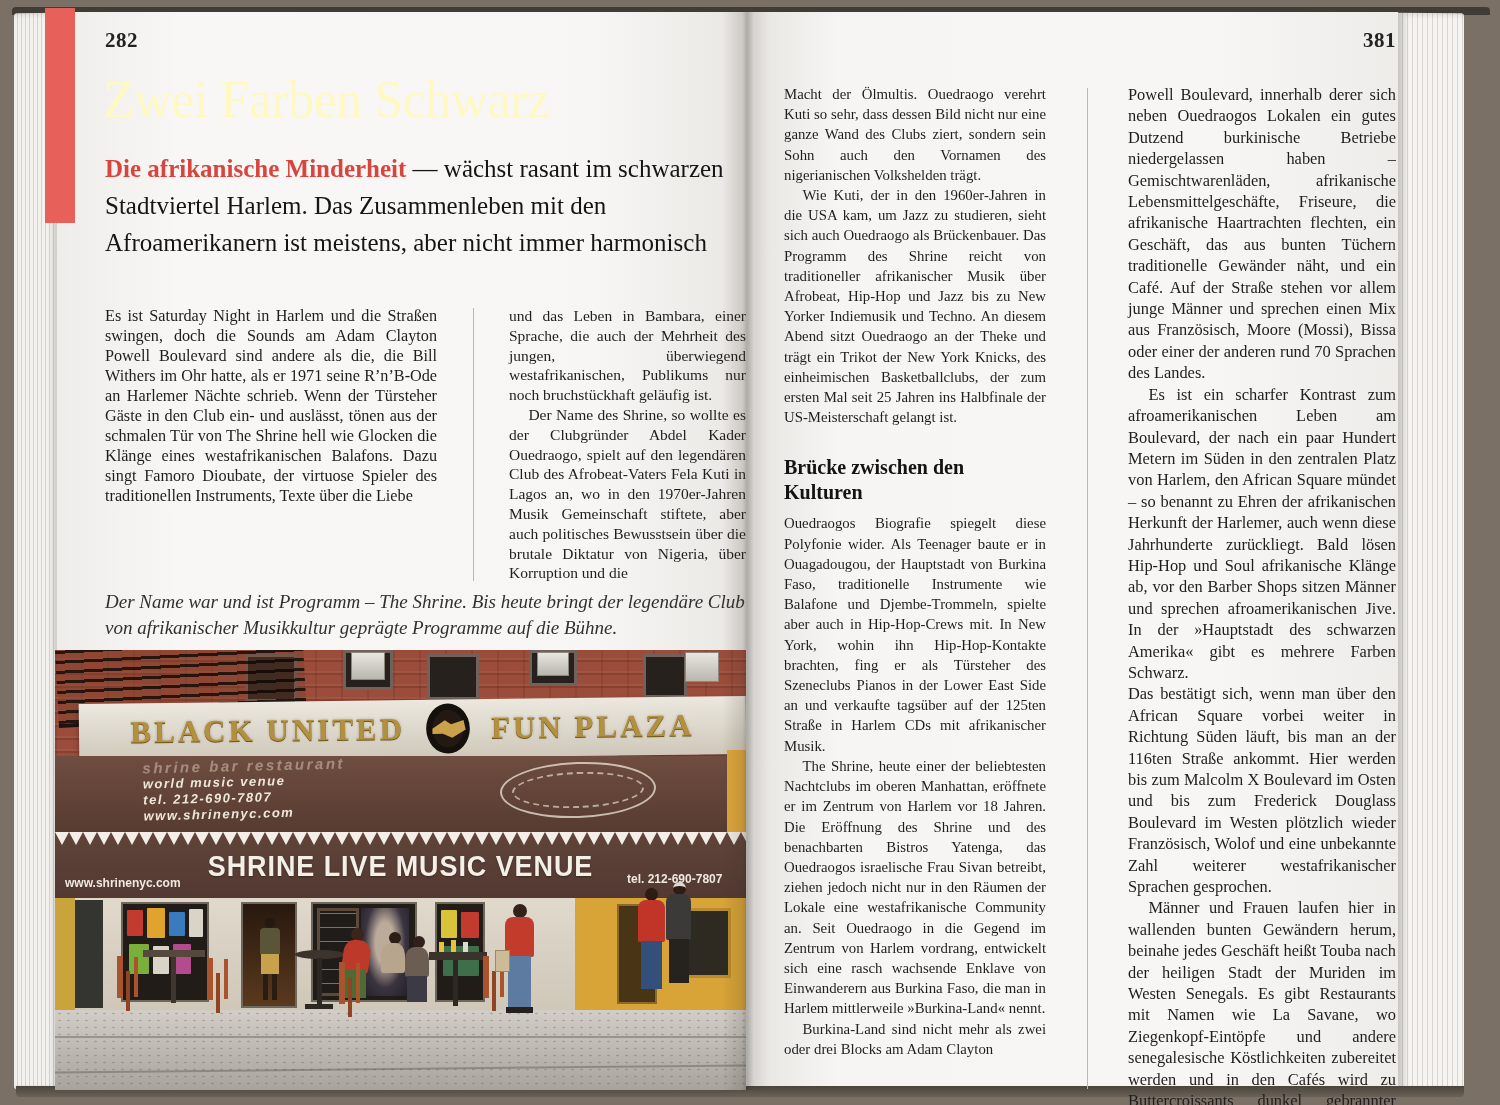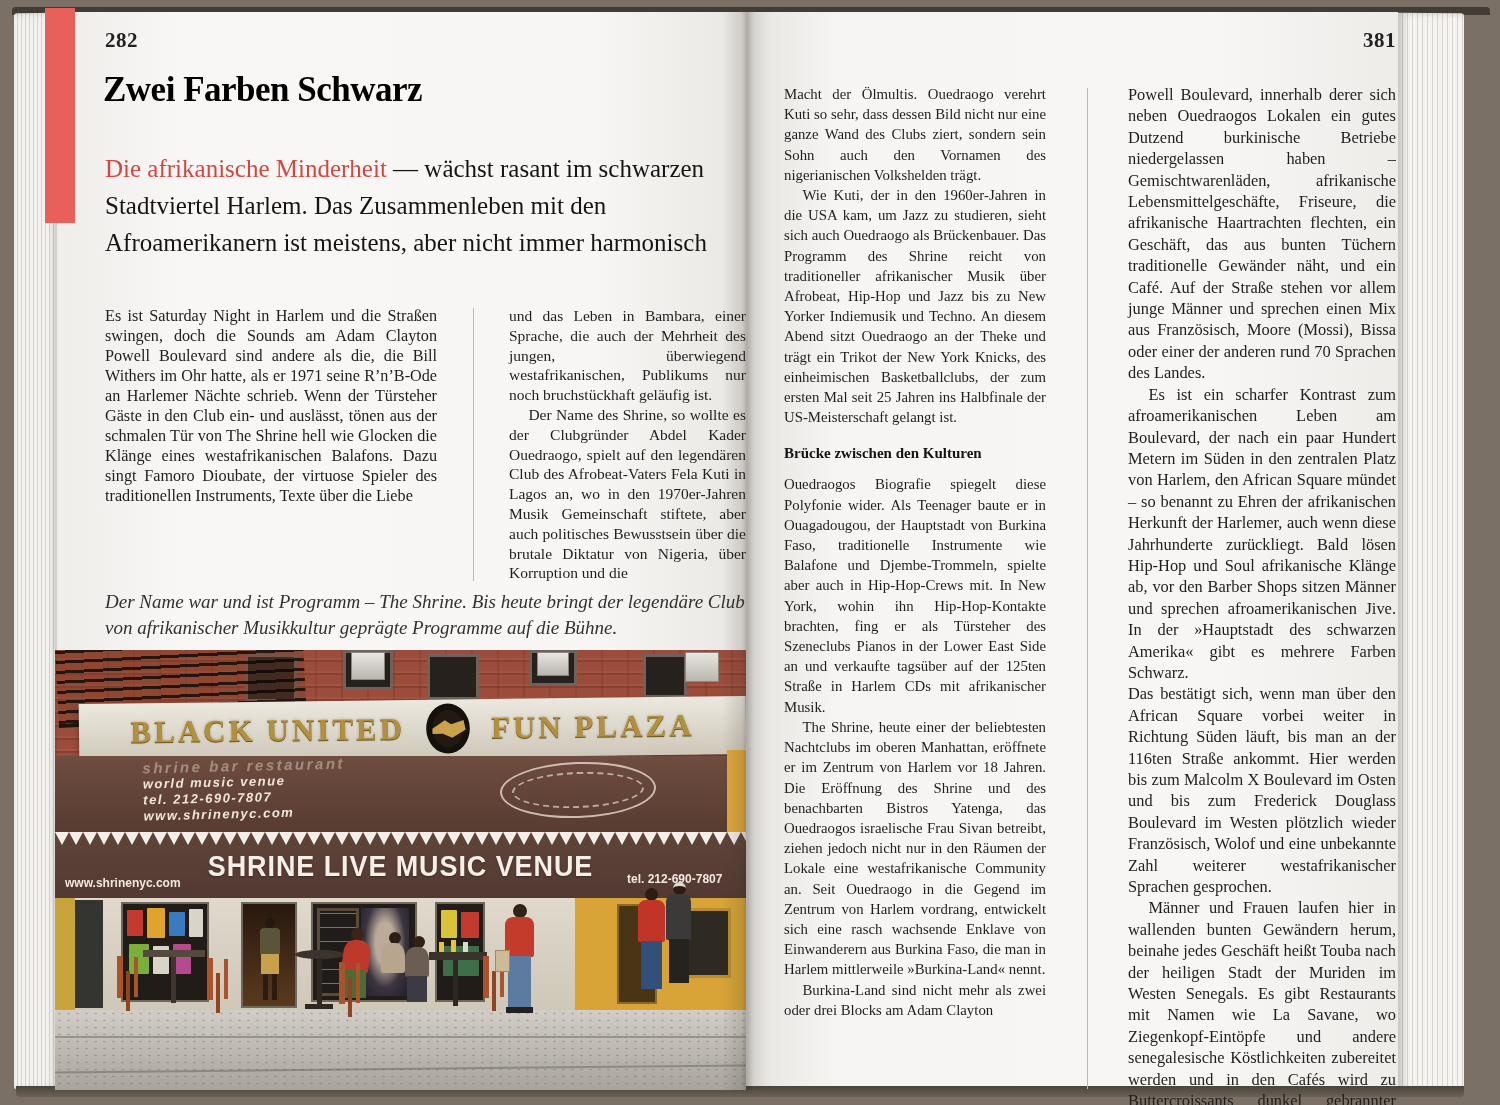--- a/index.html
+++ b/index.html
@@ -25,37 +25,37 @@
   .page-right{left:746px;top:12px;width:652px;height:1078px;
     background:linear-gradient(90deg,#e6e4e0,#f6f5f3 14%,#f7f6f4 72%,#eeece9);}
   .gutter-shadow{left:722px;top:12px;width:48px;height:1078px;z-index:40;pointer-events:none;
     background:linear-gradient(90deg,rgba(60,50,40,0) 0%,rgba(60,50,40,.16) 42%,rgba(45,38,30,.30) 52%,rgba(60,50,40,.10) 66%,rgba(60,50,40,0) 100%);}
 
   
   .red-bar{left:45px;top:8px;width:30px;height:215px;background:#e8605a;z-index:5;}
   .pagenum{font-size:21px;font-weight:bold;letter-spacing:.5px;color:#222;}
   .pn-left{left:105px;top:28px;}
   .pn-right{left:1290px;top:28px;width:106px;text-align:right;}
-  .title{left:103px;top:70px;width:660px;font-size:35px;font-weight:bold;letter-spacing:-.5px;color:#000000;}
+  .title{left:103px;top:70px;width:660px;font-size:52px;font-weight:normal;letter-spacing:-.5px;color:#fef9c3;}
   .lead{left:105px;top:150px;width:650px;font-size:25px;line-height:37px;color:#161514;}
-  .lead-red{color:#d8453e;font-weight:normal;}
+  .lead-red{color:#d8453e;font-weight:bold;}
   .cols-left{left:105px;top:306px;width:641px;display:flex;gap:24px;}
   .col-a{width:332px;font-size:16.2px;line-height:20px;text-align:justify;hyphens:auto;}
   .col-b{flex:1;font-size:15.5px;line-height:19.8px;text-align:justify;hyphens:auto;}
   .vrule{width:1px;background:#bcb9b4;margin:2px 11px 2px 12px;}
   .caption{left:105px;top:589px;width:645px;font-style:italic;font-size:19px;line-height:26px;color:#333130;}
   p{margin:0;}
   .ind{text-indent:1.25em;}
 
   
   .cols-right{left:784px;top:84px;width:612px;min-height:948px;display:flex;gap:28px;}
   .col-c{width:262px;font-size:14.8px;line-height:20.2px;text-align:justify;hyphens:auto;}
   .col-d{flex:1;font-size:16.4px;line-height:21.4px;text-align:justify;hyphens:auto;}
   .vrule2{width:1px;background:#bcb9b4;margin:4px 12px 44px 13px;}
-  .subhead{font-weight:bold;font-size:15px;line-height:25px;color:#141312;text-align:left;text-indent:0;margin:14px 0 8px;}
+  .subhead{font-weight:bold;font-size:20px;line-height:25px;color:#141312;text-align:left;text-indent:0;margin:28px 0 8px;}
 
   
   .photo{left:55px;top:650px;width:691px;height:440px;overflow:hidden;background:#9b4c3a;}
   .ph-brick{left:0;top:0;width:691px;height:116px;background-color:#9b4c3a;
     background-image:repeating-linear-gradient(0deg,rgba(40,10,5,.16) 0 2px,rgba(255,220,200,.06) 2px 4px,transparent 4px 13px),
                      repeating-linear-gradient(90deg,rgba(40,10,5,.10) 0 2px,transparent 2px 26px);}
   .ph-window{background:#27211d;border:3px solid #70625a;box-sizing:border-box;}
   .ph-ac{background:linear-gradient(180deg,#e8e6e0,#b9b6ae);border:1px solid #8c8880;box-sizing:border-box;}
   .ph-fire-escape{left:0;top:0;width:248px;height:74px;
     background:repeating-linear-gradient(0deg,rgba(18,12,8,.85) 0 3px,rgba(120,60,40,.35) 3px 10px);

